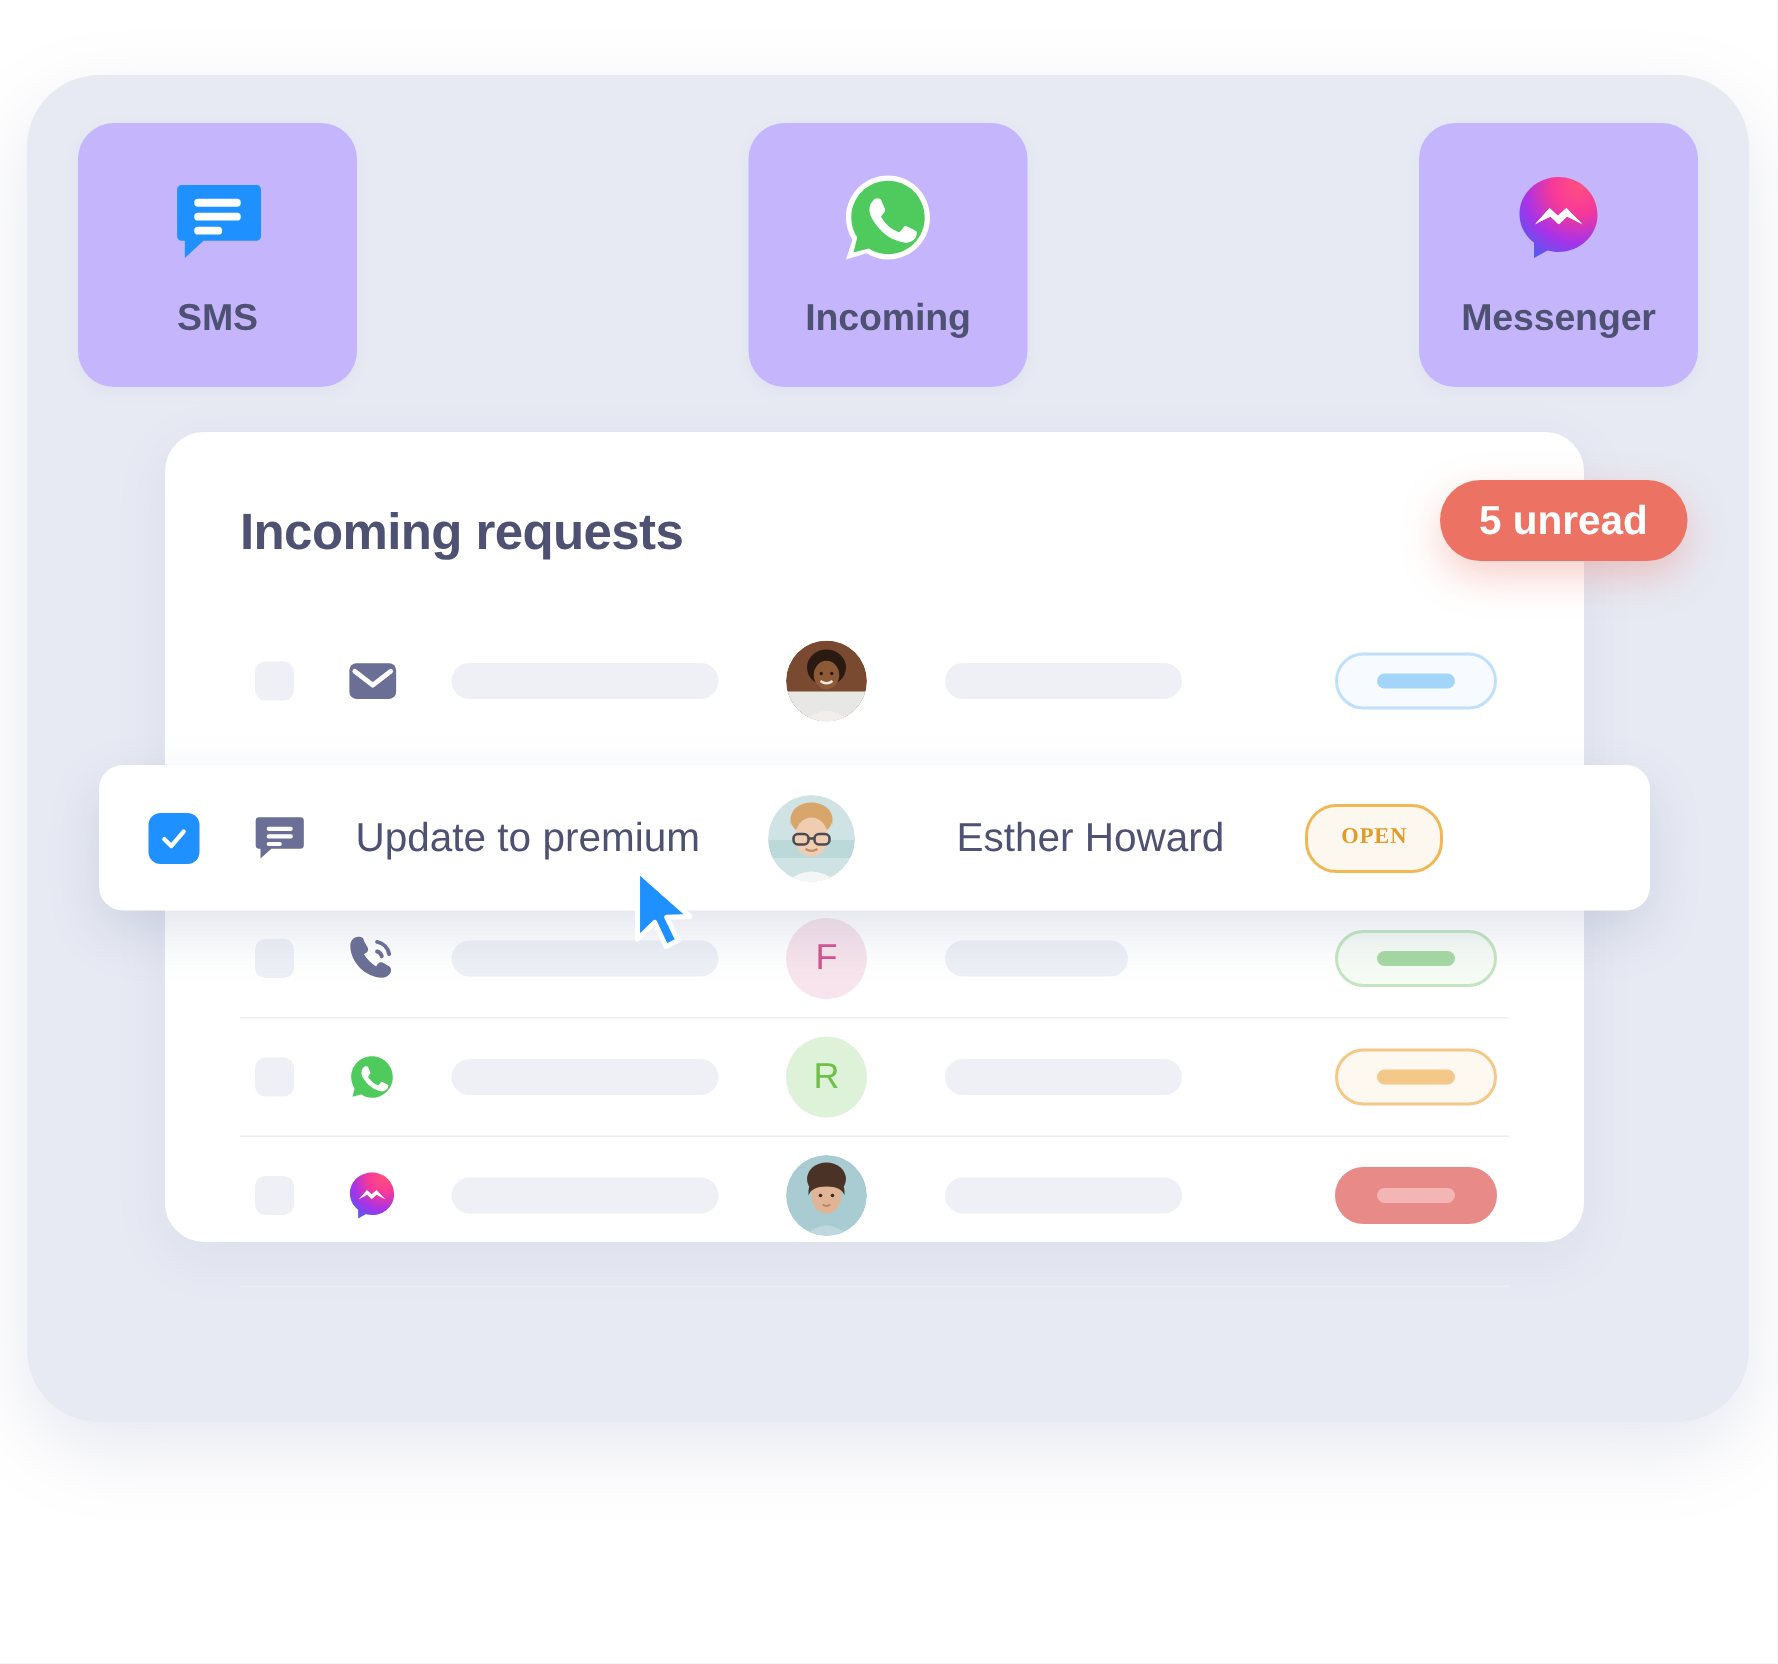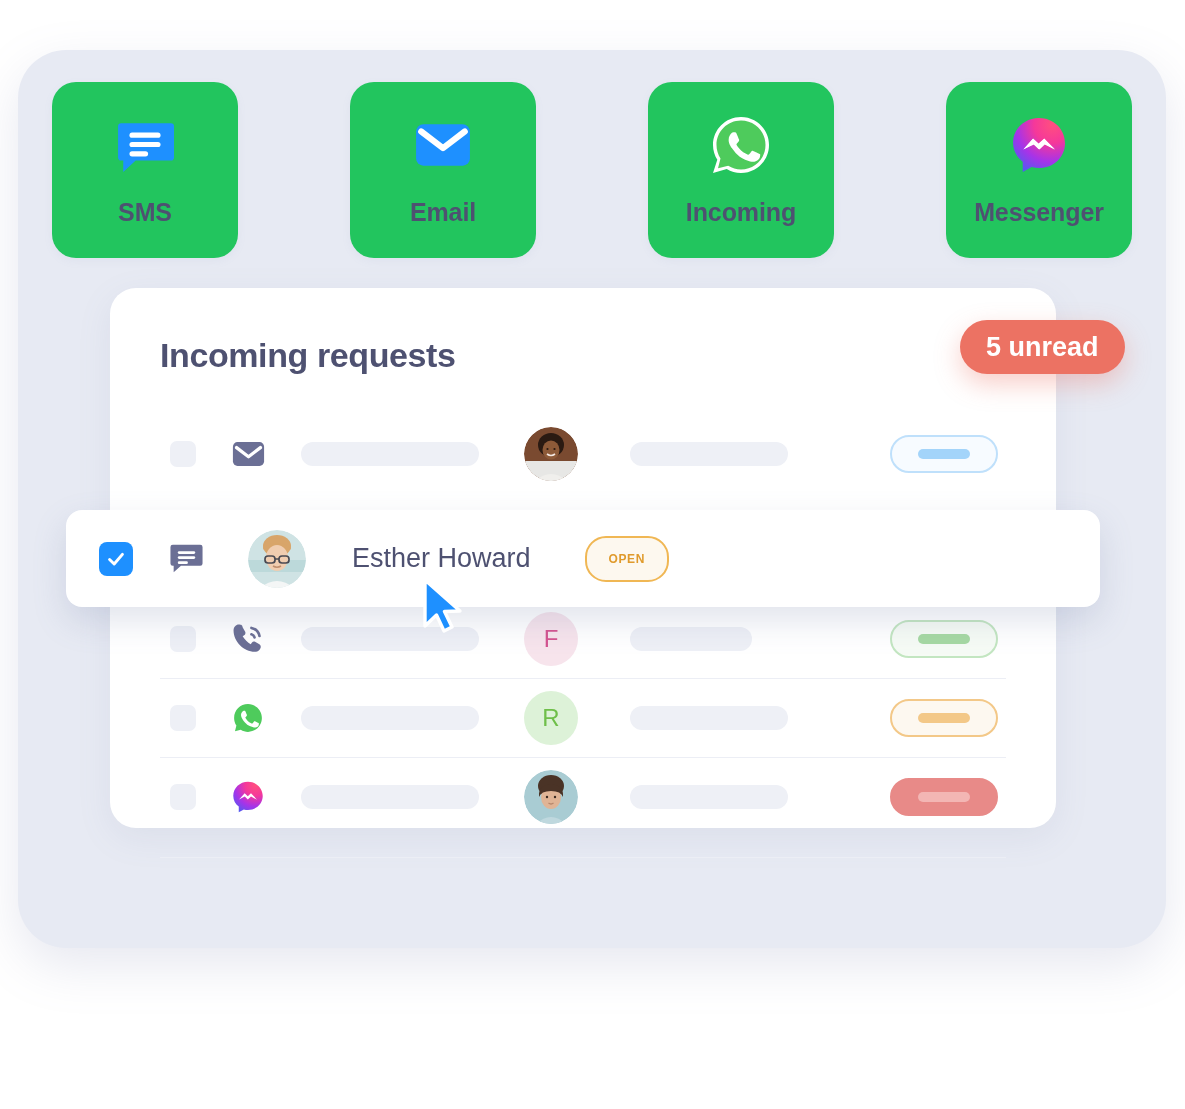--- a/index.html
+++ b/index.html
@@ -33,21 +33,21 @@
     left: 52px;
     top: 82px;
     width: 1080px;
     height: 176px;
     display: flex;
     justify-content: space-between;
   }
   .channel-card {
     width: 186px;
     height: 176px;
-    background: #22c55e;
+    background: #c4b5fd;
     border-radius: 24px;
     display: flex;
     flex-direction: column;
     align-items: center;
     justify-content: center;
     box-shadow: 0 3px 10px rgba(130,140,180,0.07);
   }
   .channel-icon {
     width: 62px;
     height: 62px;
@@ -245,41 +245,42 @@
   }
   #sel-avatar {
     width: 58px;
     height: 58px;
     border-radius: 50%;
     margin-left: 45px;
     flex: 0 0 auto;
     overflow: hidden;
   }
   #sel-name {
-    margin-left: 46px;
+    margin-left: 68px;
     font-size: 27px;
     color: #4e5171;
     white-space: nowrap;
     flex: 0 0 auto;
   }
   #sel-status {
     margin-left: 54px;
     height: 42px;
     padding: 0 22px;
     border-radius: 21px;
     border: 2px solid #f0b754;
     background: #fdf8ef;
     color: #e09b2d;
-    font-size: 12px;
+    font-size: 15px;
     font-weight: bold;
     letter-spacing: 0.6px;
     display: flex;
     align-items: center;
     justify-content: center;
     flex: 0 0 auto;
+    font-family: Liberation Serif, serif;
   }
 
   
   #cursor {
     position: absolute;
     left: 420px;
     top: 578px;
     width: 50px;
     height: 56px;
     pointer-events: none;
@@ -298,29 +299,20 @@
         <path d="M4 6 h48 a3 3 0 0 1 3 3 v30 a3 3 0 0 1 -3 3 H18 l-12 11 v-11 H4 a3 3 0 0 1 -3 -3 V9 a3 3 0 0 1 3 -3 z" transform="translate(1,1)" fill="#1e90ff"></path>
         <rect x="13" y="16" width="30" height="5" rx="2.5" fill="#fff"></rect>
         <rect x="13" y="25" width="30" height="5" rx="2.5" fill="#fff"></rect>
         <rect x="13" y="34" width="18" height="5" rx="2.5" fill="#fff"></rect>
       </svg>
     </div>
     <div class="channel-label">SMS</div>
   </div>
 
 
-  <div class="channel-card">
-    <div class="channel-icon">
-      <svg viewBox="0 0 56 44" width="58" height="46">
-        <rect x="2" y="2" width="52" height="40" rx="7" fill="#1e90ff"></rect>
-        <path d="M7 9 L28 25 L49 9" fill="none" stroke="#fff" stroke-width="6" stroke-linecap="round" stroke-linejoin="round"></path>
-      </svg>
-    </div>
-    <div class="channel-label">Email</div>
-  </div>
 
   <div class="channel-card">
     <div class="channel-icon">
       <svg viewBox="0 0 60 60" width="60" height="60">
         <path d="M30 2 C14.5 2 2 14.5 2 30 c0 5.4 1.6 10.5 4.3 14.8 L2 58 l13.7 -4.1 C19.9 56.5 24.8 58 30 58 45.5 58 58 45.5 58 30 58 14.5 45.5 2 30 2 z" fill="#ffffff"></path>
         <path d="M30 5.5 C16.4 5.5 5.5 16.4 5.5 30 c0 4.9 1.5 9.6 4 13.4 L7 53.3 l10.2 -2.6 C21 53.1 25.4 54.5 30 54.5 43.6 54.5 54.5 43.6 54.5 30 54.5 16.4 43.6 5.5 30 5.5 z" fill="#4ecb5c"></path>
         <path d="M21.5 17.5 c-0.8 0-1.7 0.3-2.6 1.3 -0.9 1-3.4 3.3-3.4 8 0 4.7 3.4 9.3 3.9 9.9 0.5 0.6 6.6 10.5 16.2 14.3 8 3.2 9.6 2.6 11.3 2.4 1.7-0.2 5.6-2.3 6.4-4.5 0.8-2.2 0.8-4.1 0.6-4.5 -0.2-0.4-0.9-0.6-1.9-1.1 -1-0.5-5.6-2.8-6.5-3.1 -0.9-0.3-1.5-0.5-2.1 0.5 -0.6 1-2.4 3.1-2.9 3.7 -0.5 0.6-1.1 0.7-2 0.2 -1-0.5-4.1-1.5-7.8-4.8 -2.9-2.6-4.8-5.7-5.4-6.7 -0.6-1-0.1-1.5 0.4-2 0.4-0.4 1-1.1 1.5-1.7 0.5-0.6 0.6-1 1-1.6 0.3-0.6 0.2-1.2-0.1-1.7 -0.2-0.5-2.1-5.2-3-7.1 -0.7-1.5-1.4-1.5-2-1.5 z" transform="translate(0,-2) scale(0.82) translate(6,6)" fill="#ffffff"></path>
       </svg>
     </div>
     <div class="channel-label">Incoming</div>
@@ -481,20 +473,21 @@
 
   <div id="sel-icon">
     <svg viewBox="0 0 36 36" width="33" height="33">
       <path d="M3 3 h30 a2.5 2.5 0 0 1 2.5 2.5 v18 a2.5 2.5 0 0 1 -2.5 2.5 H12 l-8 7 v-7 H3 a2.5 2.5 0 0 1 -2.5 -2.5 V5.5 A2.5 2.5 0 0 1 3 3 z" fill="#6b6f95"></path>
       <rect x="8.5" y="10" width="19" height="3" rx="1.5" fill="#fff"></rect>
       <rect x="8.5" y="15.5" width="19" height="3" rx="1.5" fill="#fff"></rect>
       <rect x="8.5" y="21" width="11" height="3" rx="1.5" fill="#fff"></rect>
     </svg>
   </div>
 
+  <div id="sel-subject">Update to premium</div>
 
   <div id="sel-avatar">
     <svg viewBox="0 0 58 58" width="58" height="58">
       <defs>
           <clipPath id="cl3">
             <circle cx="29" cy="29" r="29"></circle>
           </clipPath>
         </defs>
       <g clip-path="url(#cl3)">
         <rect width="58" height="58" fill="#cfe3e4"></rect>

